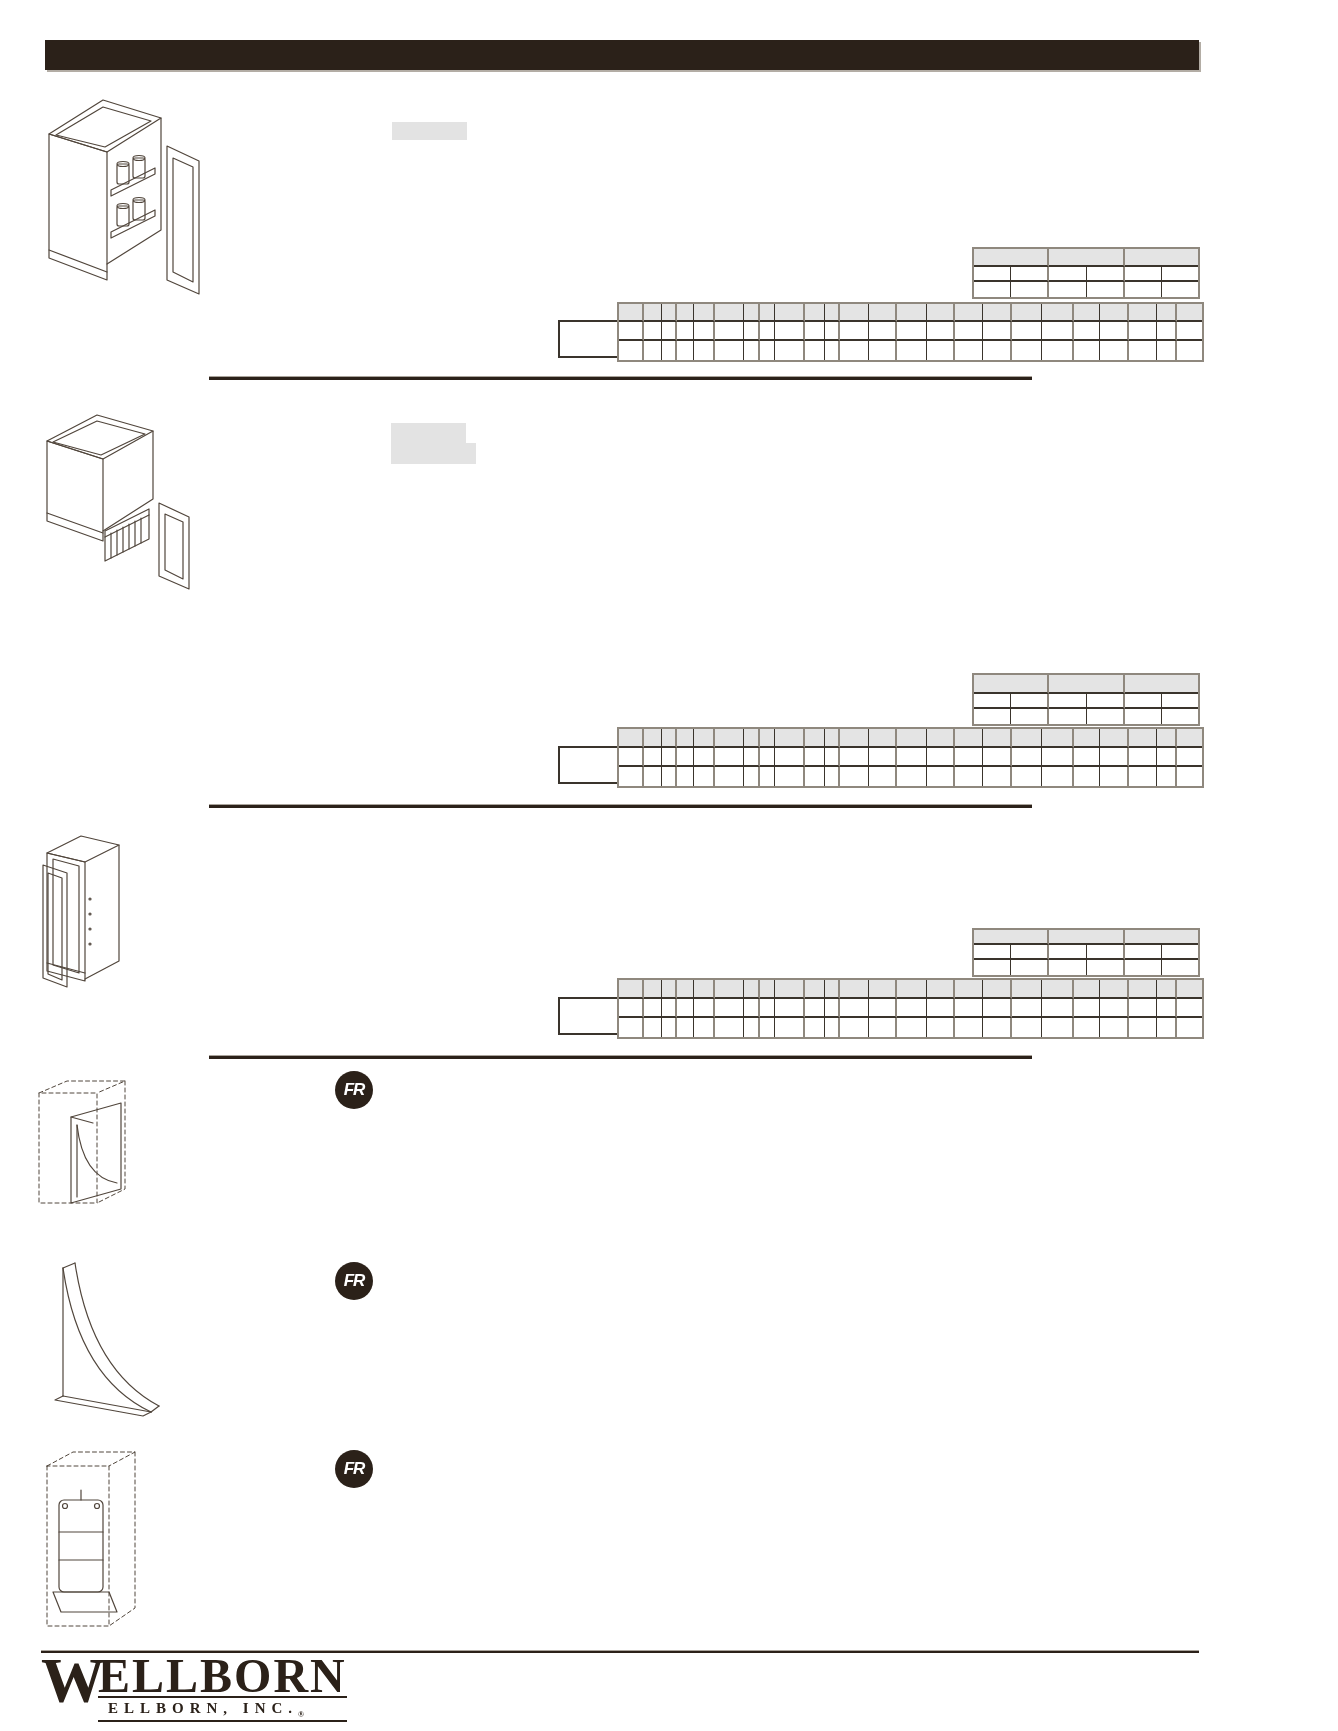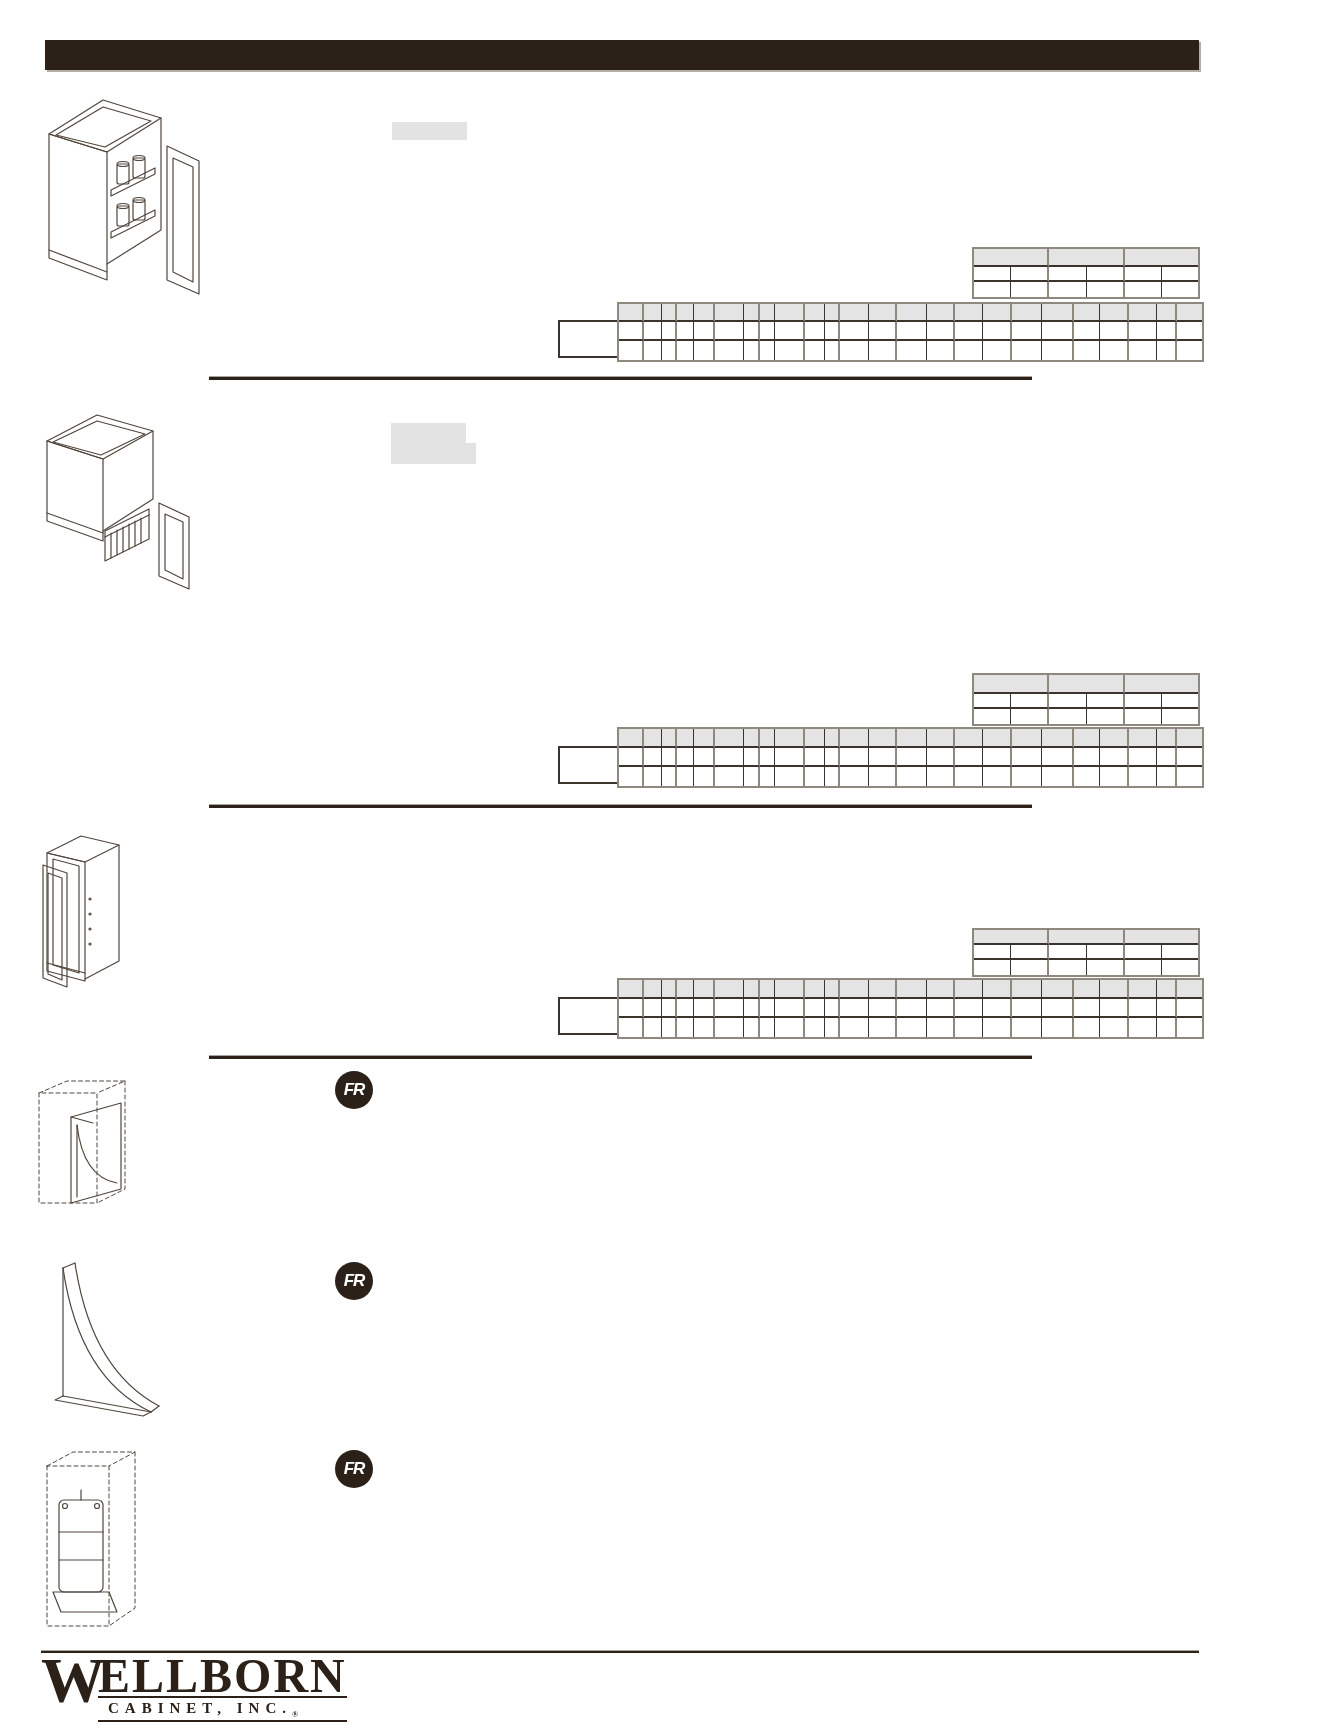--- a/index.html
+++ b/index.html
@@ -115,21 +115,21 @@
     <path d="M14,144 L70,144 L78,164 L22,164 Z"></path>
     <path d="M42,52 L42,42"></path>
   </svg>
 
   <div class="abs bottom-rule"></div>
 
   <div class="abs logo">
     <span class="logo-w">W</span>
     <span class="logo-right">
       <span class="logo-name">ELLBORN</span>
-      <span class="logo-sub"><span>CABINET, INC.</span><span class="logo-reg">®</span></span>
+      <span class="logo-sub"><span>ELLBORN, INC.</span><span class="logo-reg">®</span></span>
     </span>
   </div>
 
 <div style="position: absolute; left: 392px; top: 122px; width: 75px; height: 18px; background: rgb(227, 227, 227);"></div>
     <div style="position: absolute; left: 972px; top: 247px; width: 228px; border: 2px solid rgb(143, 136, 126); background: rgb(255, 255, 255); box-sizing: border-box;">
       <div style="display: flex; height: 18px;">
         <div style="flex: 1 1 0%; background: rgb(228, 228, 228); box-sizing: border-box; border-bottom: 2px solid rgb(58, 52, 44); border-right: 2px solid rgb(143, 136, 126);"></div>
         <div style="flex: 1 1 0%; background: rgb(228, 228, 228); box-sizing: border-box; border-bottom: 2px solid rgb(58, 52, 44); border-right: 2px solid rgb(143, 136, 126);"></div>
         <div style="flex: 1 1 0%; background: rgb(228, 228, 228); box-sizing: border-box; border-bottom: 2px solid rgb(58, 52, 44); border-right: none;"></div>
       </div>

